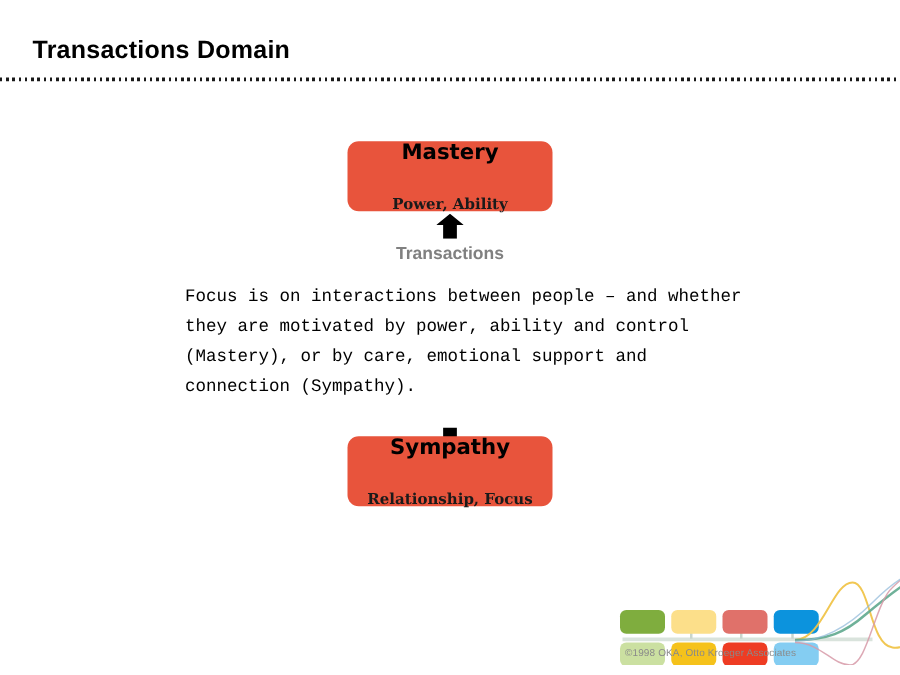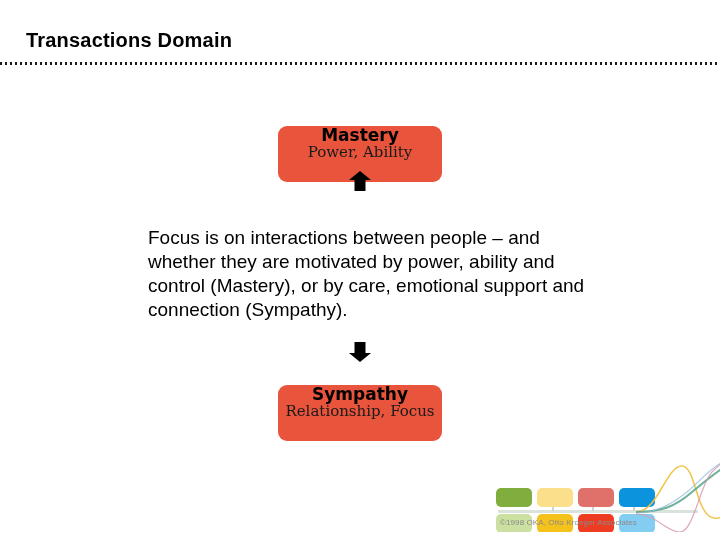--- a/index.html
+++ b/index.html
@@ -46,42 +46,41 @@
   .concept-box {
     position: absolute;
     width: 164px;
     height: 56px;
     background: #e8543c;
     border-radius: 9px;
     box-sizing: border-box;
     display: flex;
     flex-direction: column;
     align-items: center;
-    justify-content: flex-start;
-    margin-top: 13px;
+    justify-content: space-between;
   }
   #box-mastery {
     left: 278px;
     top: 113px;
   }
   #box-sympathy {
     left: 278px;
-    top: 372px;
+    top: 349px;
   }
   .concept-title {
     font-family: "DejaVu Sans", sans-serif;
     font-size: 17px;
     font-weight: bold;
     color: #000000;
     line-height: 19px;
   }
   .concept-sub {
     font-family: "DejaVu Serif", serif;
-    font-size: 15px;
-    font-weight: normal;
+    font-size: 12px;
+    font-weight: bold;
     color: #1a1a1a;
     line-height: 12px;
     margin-top: 1px;
   }
 
   
   .block-arrow {
     position: absolute;
     width: 22px;
     height: 20px;
@@ -108,23 +107,24 @@
     color: #808080;
     white-space: nowrap;
   }
 
   
   #body-text {
     position: absolute;
     left: 148px;
     top: 226px;
     width: 446px;
-    font-size: 19px;
+    font-size: 14px;
     line-height: 24px;
     color: #000000;
+    font-family: Liberation Mono, monospace;
   }
 
   
   #footer-logo {
     position: absolute;
     left: 486px;
     top: 466px;
     width: 234px;
     height: 74px;
   }
@@ -196,20 +196,21 @@
     <div class="concept-title">Mastery</div>
     <div class="concept-sub">Power, Ability</div>
   </div>
 
   <div id="arrow-up" class="block-arrow">
     <svg width="22" height="20" viewBox="0 0 22 20">
       <polygon points="11,0 22,9 16.5,9 16.5,20 5.5,20 5.5,9 0,9" fill="#000000"></polygon>
     </svg>
   </div>
 
+  <div id="transactions-label">Transactions</div>
 
   <div id="body-text">Focus is on interactions between people – and whether they are motivated by power, ability and control (Mastery), or by care, emotional support and connection (Sympathy).</div>
 
   <div id="arrow-down" class="block-arrow">
     <svg width="22" height="20" viewBox="0 0 22 20">
       <polygon points="11,20 0,11 5.5,11 5.5,0 16.5,0 16.5,11 22,11" fill="#000000"></polygon>
     </svg>
   </div>
 
   <div id="box-sympathy" class="concept-box">

